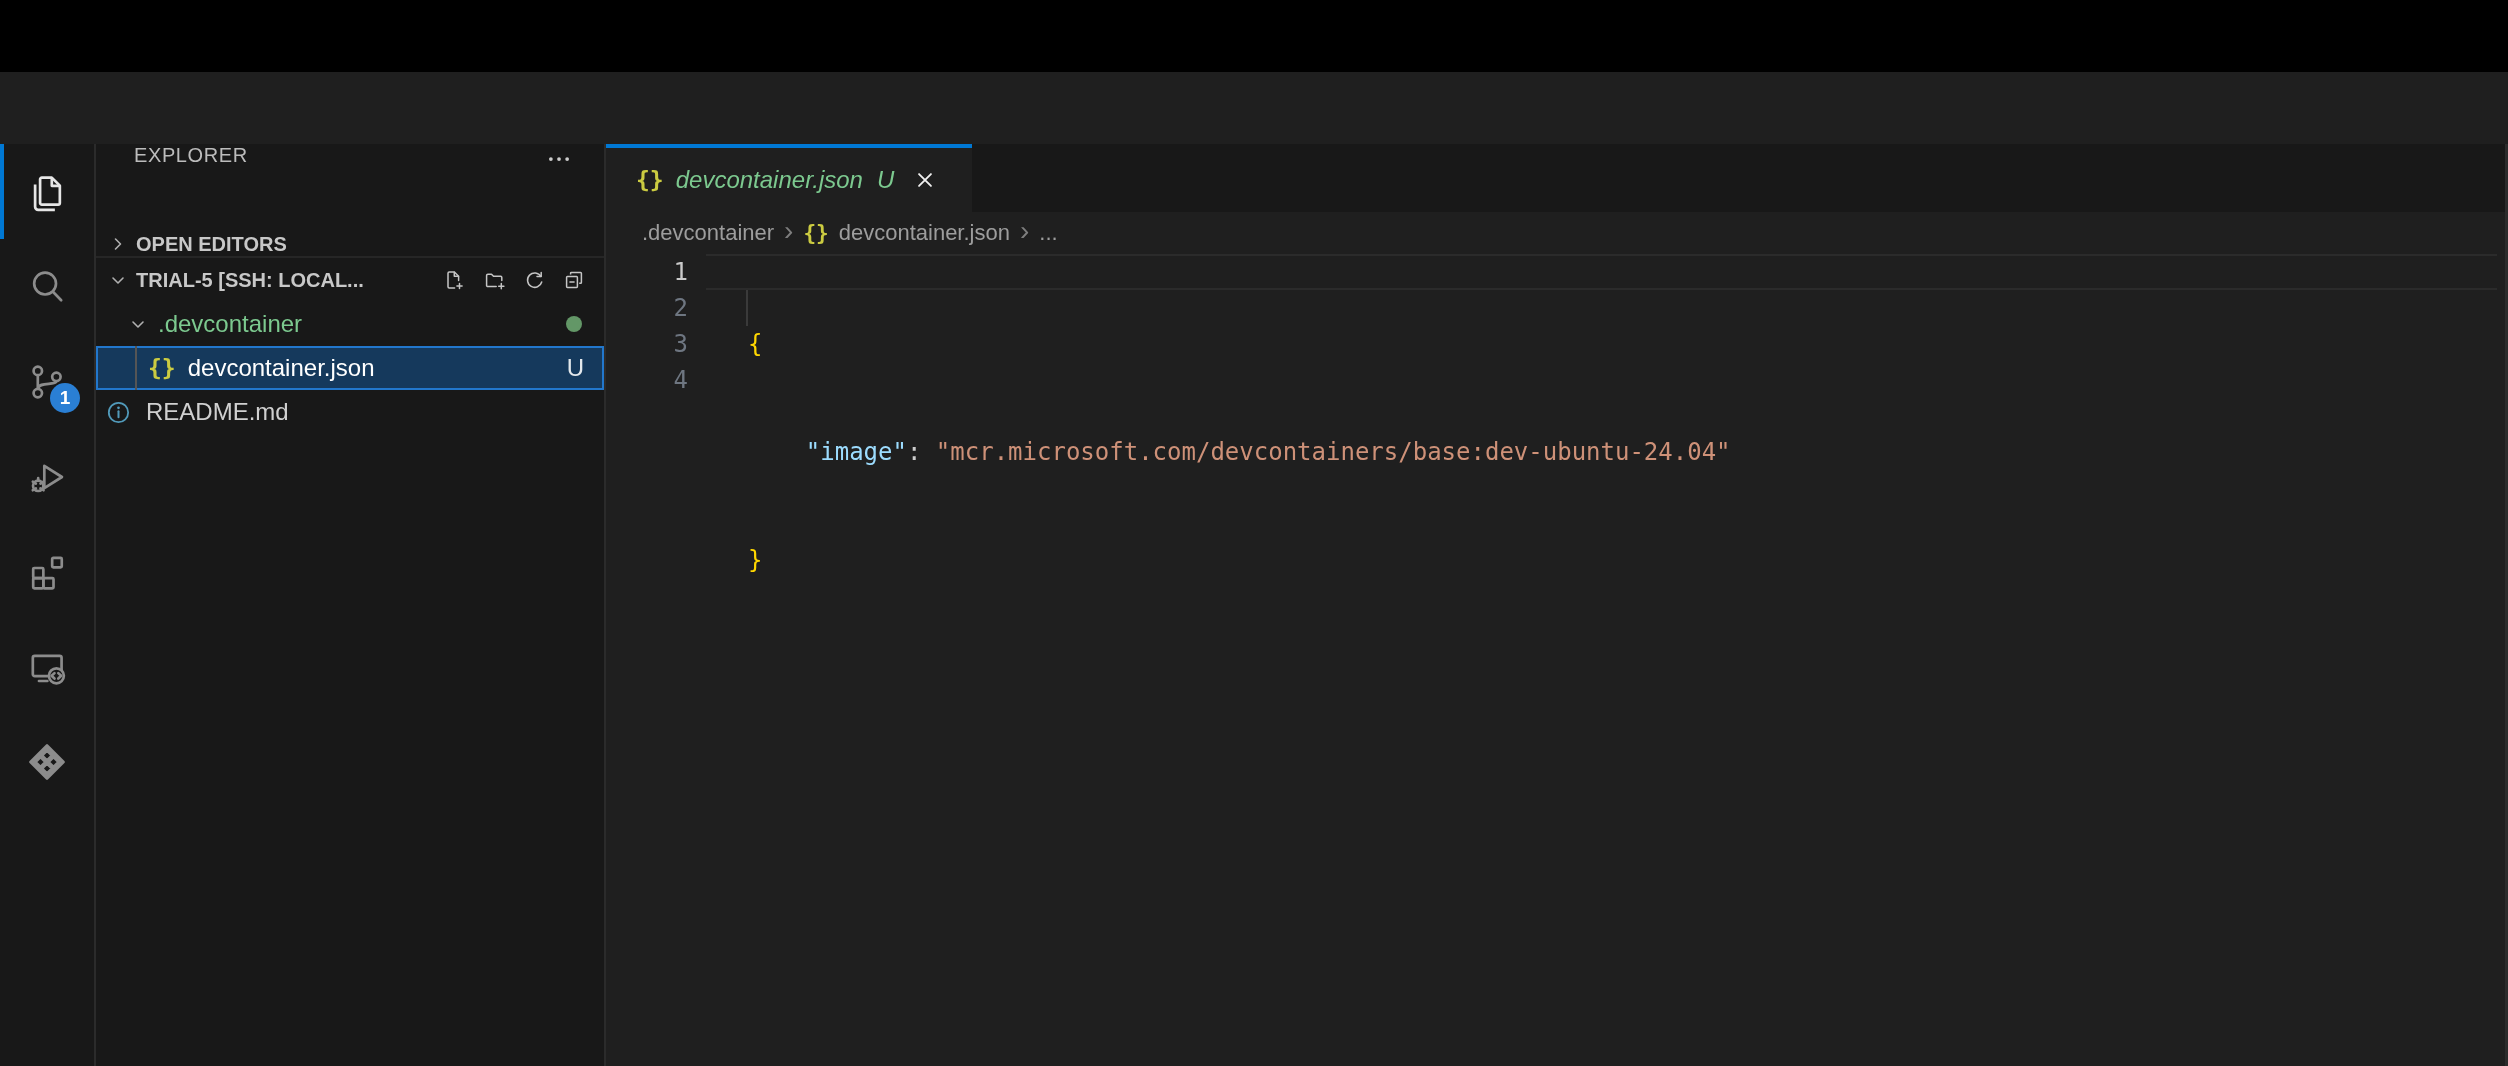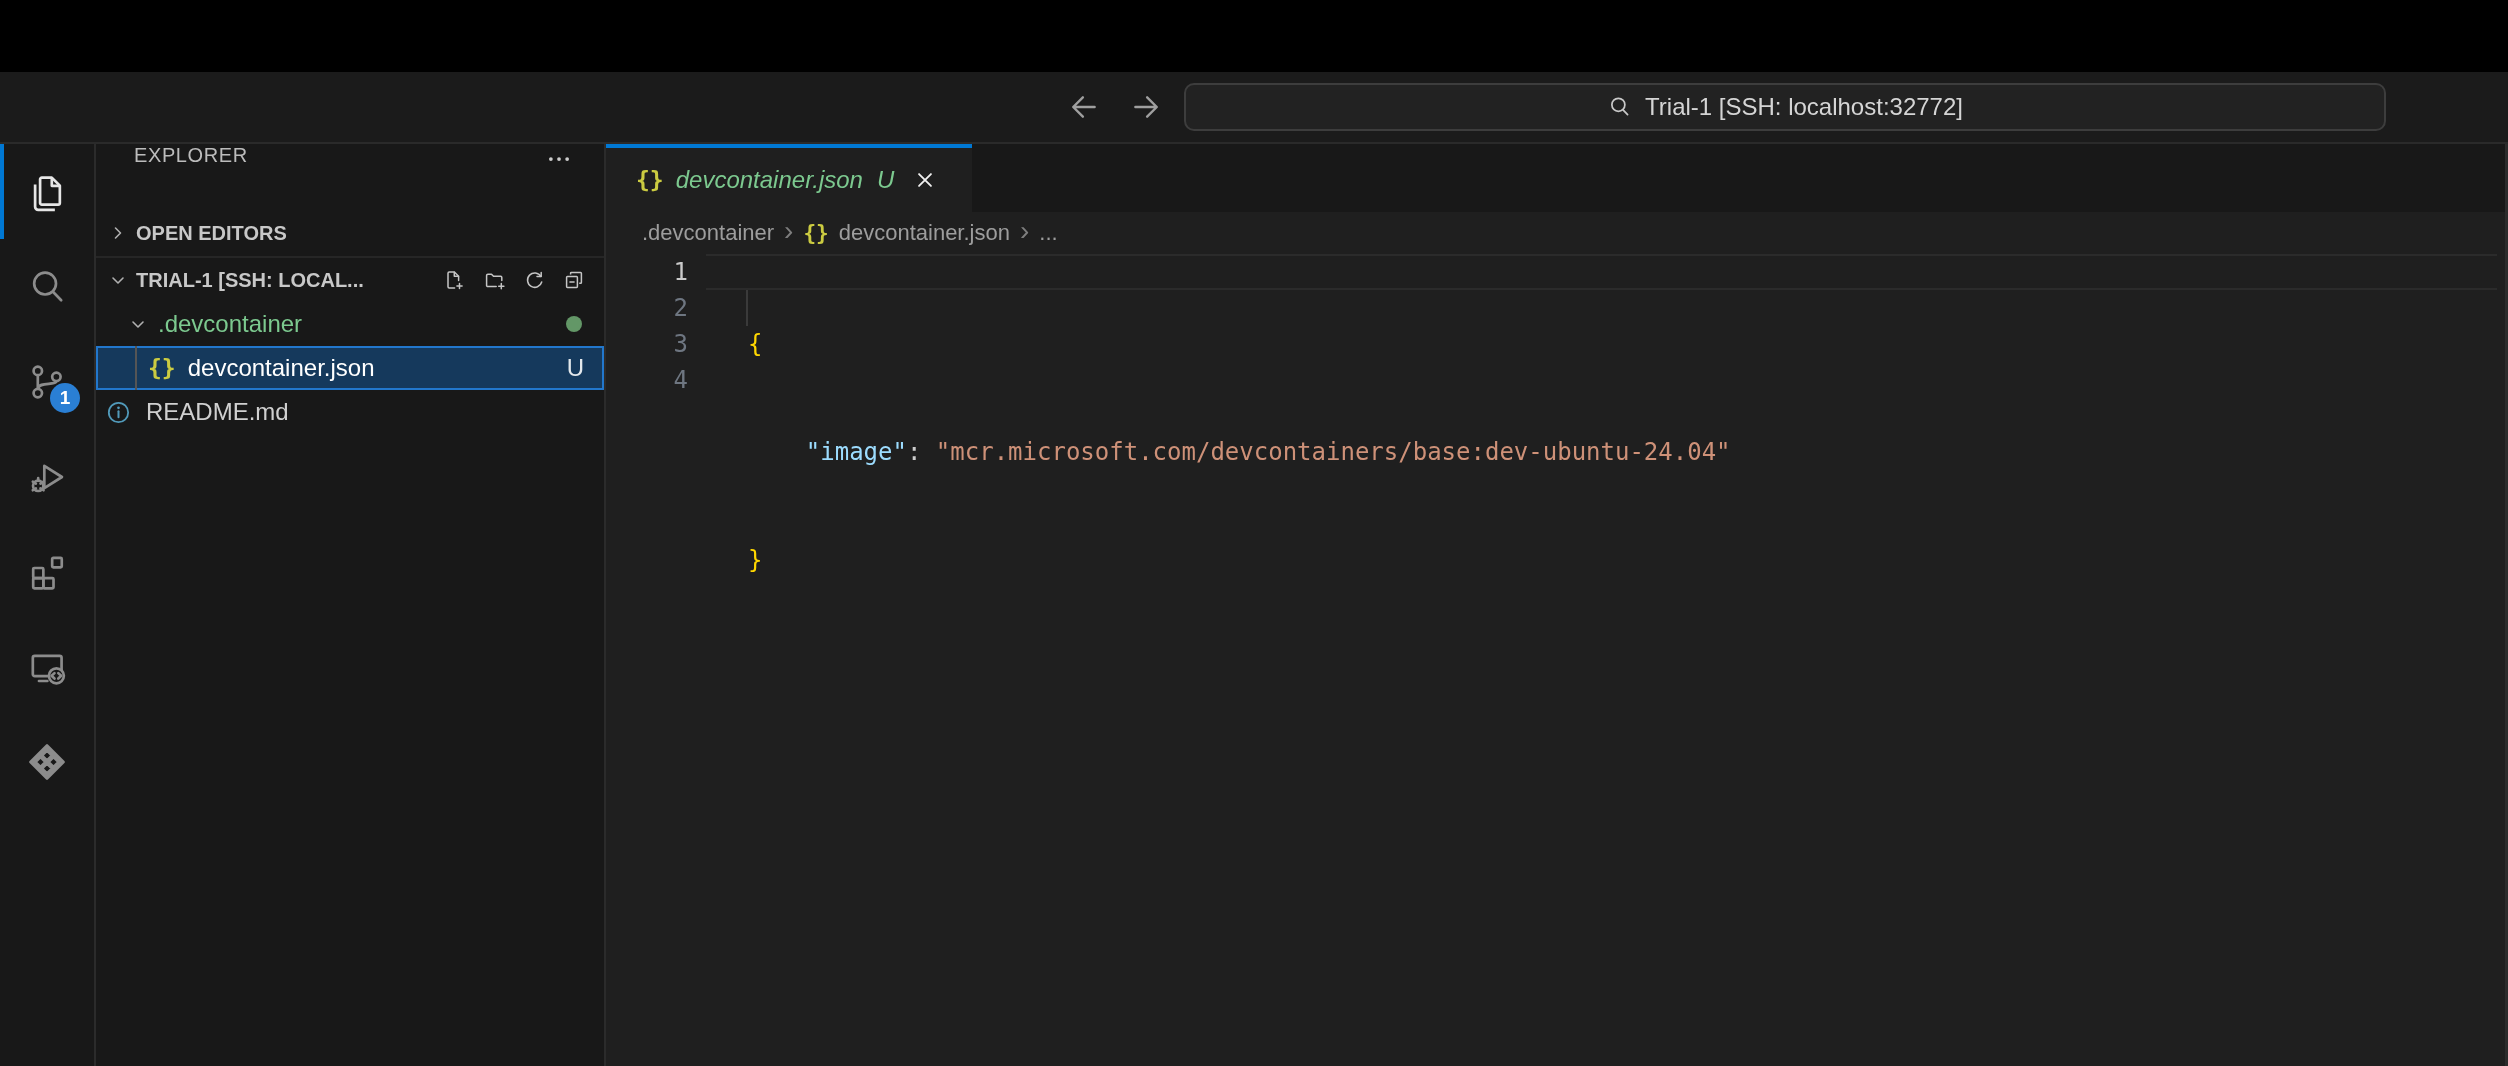--- a/index.html
+++ b/index.html
@@ -30,21 +30,21 @@
               background:#2a7fd4; color:#fff; font-size:19px; font-weight:bold;
               display:flex; align-items:center; justify-content:center; }
 
   
   .sidebar { width:510px; background:#181818; border-right:2px solid #2b2b2b; flex:none; position:relative;
              color:#cccccc; }
   .sb-header { height:66px; display:flex; align-items:flex-start; padding:0 30px 0 38px; }
   .sb-title { font-size:20px; letter-spacing:0.6px; color:#bcbcbc; flex:1; }
   .sb-sect { display:flex; align-items:center; padding-left:10px; }
   .sb-sect .lbl { font-size:20px; font-weight:bold; color:#c8c8c8; margin-left:6px; white-space:nowrap; }
-  .sect-open { height:48px; border-bottom:2px solid #262626; }
+  .sect-open { height:48px; border-bottom:2px solid #262626;align-items:flex-end; }
   .sect-ws { height:44px; padding-right:18px; }
   .sect-ws .lbl { flex:1; overflow:hidden; }
   .ws-actions { display:flex; align-items:center; gap:16px; }
   .row { height:44px; display:flex; align-items:center; font-size:24px; color:#d0d0d0; position:relative; }
   .row-folder { padding-left:30px; }
   .folder-name { color:#7cc98f; margin-left:8px; }
   .git-dot { margin-left:auto; margin-right:22px; width:16px; height:16px; border-radius:50%; background:#639767; }
   .row-selected { background:#15395c; border:2px solid #2277cc; padding-left:50px; color:#ffffff; }
   .indent-guide-tree { position:absolute; left:37px; top:-2px; bottom:-2px; width:2px; background:#555; }
   .json-glyph { color:#cbcb41; font-weight:bold; font-size:23px; font-family:"DejaVu Sans Mono",monospace; }
@@ -88,41 +88,20 @@
 
   svg { display:block; }
 </style>
 </head>
 <body>
 
 <div class="window">
 
   <div class="top-strip"></div>
 
-  <div class="titlebar">
-    <div class="nav-arrows">
-      <div class="nav-btn">
-        <svg width="34" height="34" viewBox="0 0 24 24">
-          <path d="M19.5 12H5M11.2 5.2 4.4 12l6.8 6.8" stroke="#9f9f9f" stroke-width="1.7" fill="none" stroke-linecap="round" stroke-linejoin="round"></path>
-        </svg>
-      </div>
-      <div class="nav-btn">
-        <svg width="34" height="34" viewBox="0 0 24 24">
-          <path d="M4.5 12H19M12.8 5.2 19.6 12l-6.8 6.8" stroke="#9f9f9f" stroke-width="1.7" fill="none" stroke-linecap="round" stroke-linejoin="round"></path>
-        </svg>
-      </div>
-    </div>
-    <div class="command-center">
-      <svg width="26" height="26" viewBox="0 0 24 24">
-        <circle cx="10.5" cy="10" r="6" stroke="#c8c8c8" stroke-width="1.6" fill="none"></circle>
-        <path d="M14.8 14.6 19 19" stroke="#c8c8c8" stroke-width="1.6" stroke-linecap="round"></path>
-      </svg>
-      <span>Trial-1 [SSH: localhost:32772]</span>
-    </div>
-  </div>
 
   <div class="main">
 
     <div class="activitybar">
 
       <div class="ab-item active">
         <svg width="46" height="46" viewBox="0 0 24 24" fill="none" stroke="#e6e6e6" stroke-width="1.4" stroke-linejoin="round">
           <path d="M9.3 4.5h5.2l4.2 4.2v9a0.9 0.9 0 0 1-0.9 0.9H9.3a0.9 0.9 0 0 1-0.9-0.9V5.4a0.9 0.9 0 0 1 0.9-0.9Z"></path>
           <path d="M14.5 4.7v4.1h4.1"></path>
           <path d="M5.8 8.1v11.6a1.6 1.6 0 0 0 1.6 1.6h8.7"></path>
@@ -201,21 +180,21 @@
         <svg width="24" height="24" viewBox="0 0 24 24" fill="none" stroke="#b0b0b0" stroke-width="1.6" stroke-linecap="round" stroke-linejoin="round">
           <path d="M9.5 7l5 5-5 5"></path>
         </svg>
         <span class="lbl">OPEN EDITORS</span>
       </div>
 
       <div class="sb-sect sect-ws">
         <svg width="24" height="24" viewBox="0 0 24 24" fill="none" stroke="#b0b0b0" stroke-width="1.6" stroke-linecap="round" stroke-linejoin="round">
           <path d="M7 10l5 5 5-5"></path>
         </svg>
-        <span class="lbl">TRIAL-1 [SSH: LOCAL...</span>
+        <span class="lbl">TRIAL-5 [SSH: LOCAL...</span>
         <div class="ws-actions">
           <svg width="24" height="24" viewBox="0 0 24 24" fill="none" stroke="#c5c5c5" stroke-width="1.5" stroke-linejoin="round" stroke-linecap="round">
             <path d="M16.6 12.4V8.2L12.4 4H7.2A1.2 1.2 0 0 0 6 5.2v13.6A1.2 1.2 0 0 0 7.2 20h5.4"></path>
             <path d="M12.3 4.2v4.1h4.2"></path>
             <path d="M17.5 15.4v5.2M14.9 18h5.2"></path>
           </svg>
           <svg width="24" height="24" viewBox="0 0 24 24" fill="none" stroke="#c5c5c5" stroke-width="1.5" stroke-linejoin="round" stroke-linecap="round">
             <path d="M19.8 12.6V9.5a1.2 1.2 0 0 0-1.2-1.2h-7.1l-2-2.1H5.8A1.2 1.2 0 0 0 4.6 7.4v10a1.2 1.2 0 0 0 1.2 1.2h8.4"></path>
             <path d="M19.3 15.6v5.2M16.7 18.2h5.2"></path>
           </svg>

